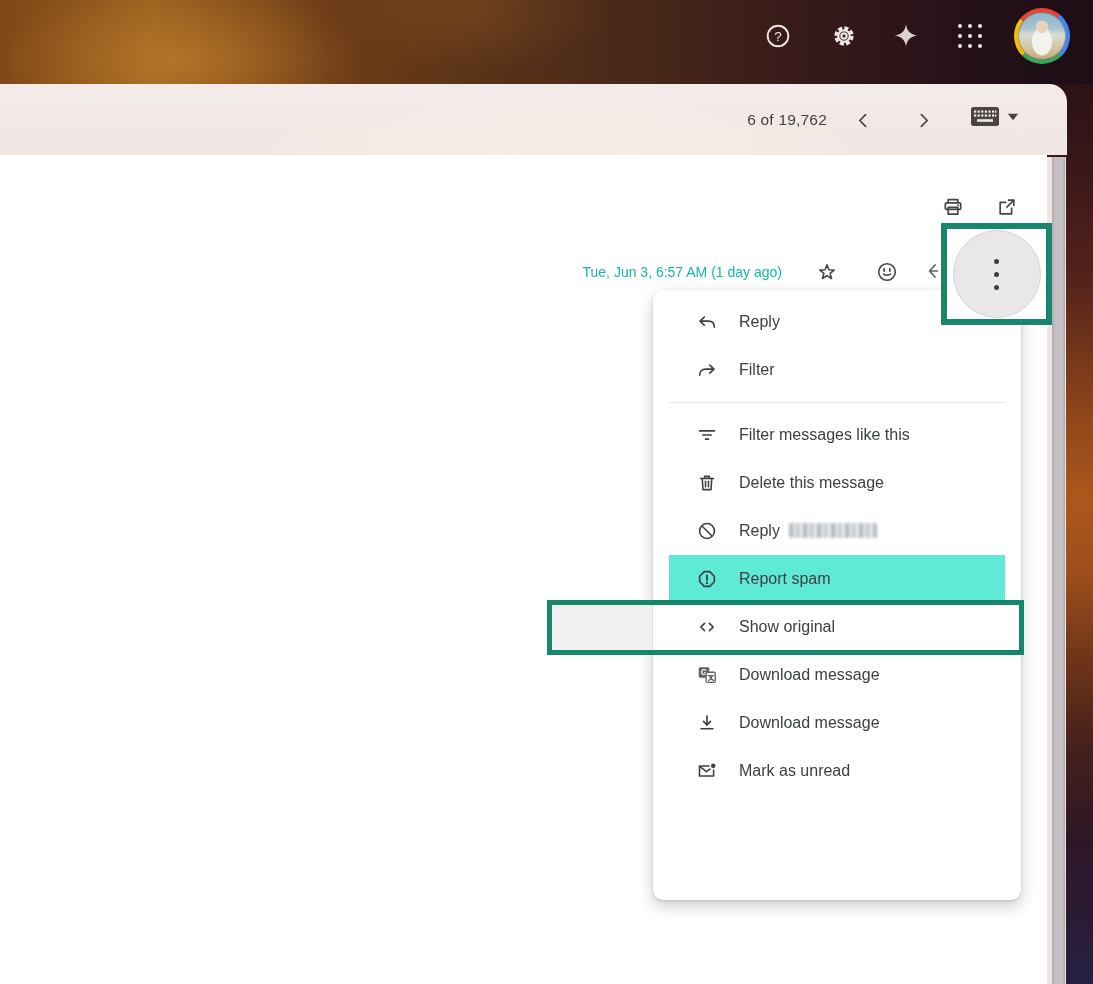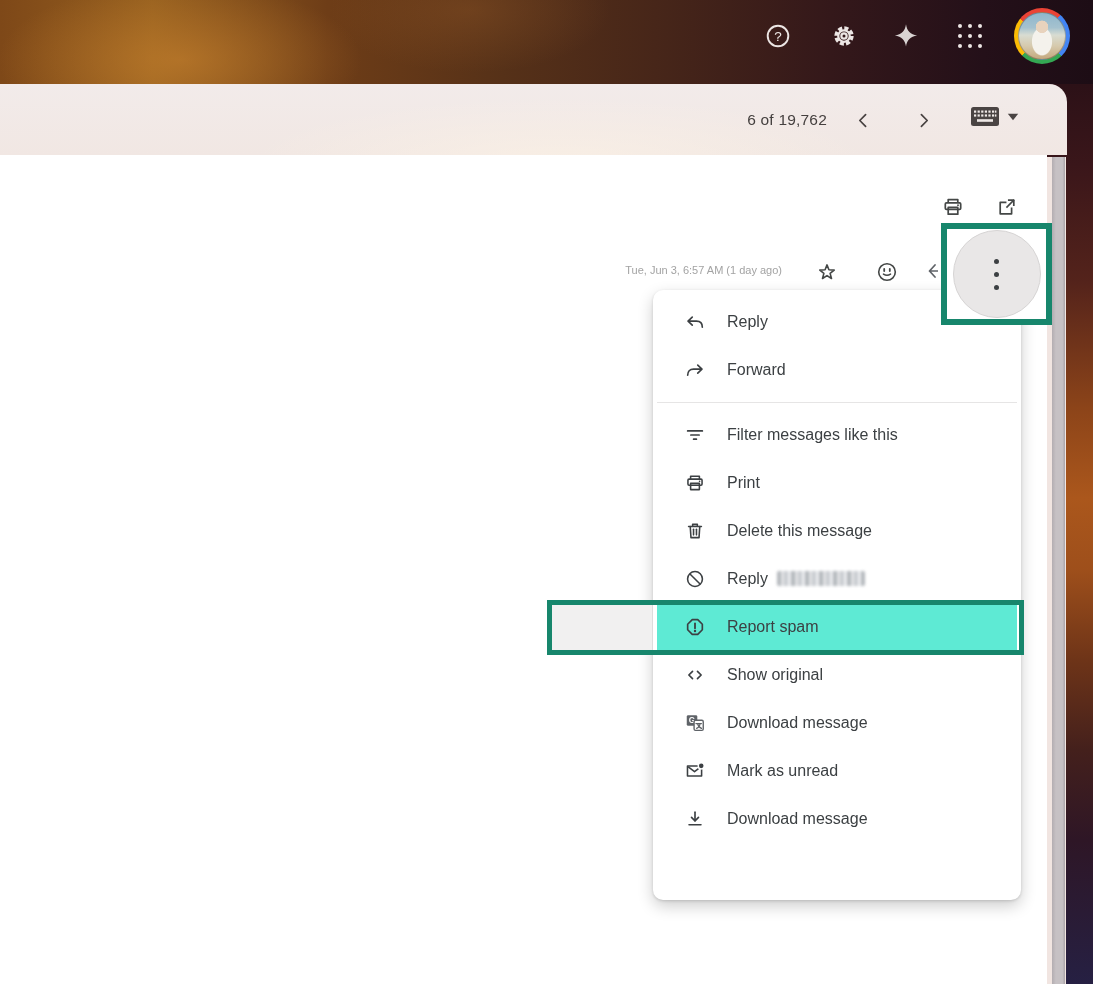--- a/index.html
+++ b/index.html
@@ -45,29 +45,29 @@
   .panel { position:absolute; left:0; top:155px; width:1047px; height:829px; background:#ffffff; z-index:1; }
 
   
   .scrollbar { position:absolute; left:1047px; top:157px; width:19px; height:827px; background:#f1e5e1; z-index:2; }
   .scrollbar .thumb { position:absolute; left:5px; top:0; width:13px; height:100%;
     background:linear-gradient(90deg,#b3adb1 0,#c6c1c4 30%,#c6c1c4 80%,#aaa4a8 100%); }
 
   
   .msg-action { position:absolute; width:24px; height:24px; z-index:3; }
   .print-a { left:941px; top:195px; } .openinnew-a { left:995px; top:195px; }
-  .timestamp { position:absolute; right:311px; top:264px; font-size:11px; color:#a3a3a3; z-index:3; }
+  .timestamp { position:absolute; right:311px; top:264px; font-size:14px; color:#14b8a6; z-index:3; }
   .hdr-icon { position:absolute; width:24px; height:24px; z-index:3; }
   .star-i { left:815px; top:260px; } .smiley-i { left:875px; top:260px; }
   .reply-sliver { position:absolute; left:927px; top:263px; width:11px; height:18px; overflow:hidden; z-index:3; }
 
   
   .menu {
     position:absolute; left:653px; top:290px; width:368px; height:610px;
-    background:#fff; border-radius:10px; padding:8px 4px;
+    background:#fff; border-radius:10px; padding:8px 16px;
     box-shadow:0 1px 3px rgba(0,0,0,.14), 0 6px 16px rgba(0,0,0,.20);
     z-index:5;
   }
   .mi { height:48px; display:flex; align-items:center; gap:20px; padding-left:26px; cursor:default; }
   .mi .ic { width:24px; height:24px; flex:0 0 24px; display:flex; align-items:center; justify-content:center; }
   .mi .lbl { font-size:16px; color:#3c4043; white-space:nowrap; }
   .mi.highlight { background:#5eead4; }
   .msep { height:1px; background:#e6e5e5; margin:8px 0; }
   .redacted {
     display:inline-block; width:88px; height:15px; margin-left:9px; border-radius:2px;
@@ -271,51 +271,38 @@
     </span>
     <span class="lbl">Reply</span>
   </div>
 
   <div class="mi">
     <span class="ic">
       <svg width="22" height="22" viewBox="0 0 24 24">
           <path d="M15 6.6 L19.6 11 L15 15.4 M19.6 11 H10.4 C6.3 11 4 13.6 4 17.6" fill="none" stroke="#3c4043" stroke-width="1.8" stroke-linecap="round" stroke-linejoin="round"></path>
         </svg>
     </span>
-    <span class="lbl">Forward</span>
+    <span class="lbl">Filter</span>
   </div>
 
   <div class="msep"></div>
 
   <div class="mi">
     <span class="ic">
       <svg width="22" height="22" viewBox="0 0 24 24">
           <g stroke="#3c4043" stroke-width="1.9" stroke-linecap="round">
             <line x1="4" y1="7.5" x2="20" y2="7.5"></line>
             <line x1="7.5" y1="12" x2="16.5" y2="12"></line>
             <line x1="10.5" y1="16.5" x2="13.5" y2="16.5"></line>
           </g>
         </svg>
     </span>
     <span class="lbl">Filter messages like this</span>
   </div>
 
-  <div class="mi">
-    <span class="ic">
-      <svg width="22" height="22" viewBox="0 0 24 24">
-        <g fill="none" stroke="#3c4043" stroke-width="1.7" stroke-linejoin="round">
-          <path d="M7.2 7.8 V4.6 h9.6 v3.2"></path>
-          <rect x="4.3" y="7.8" width="15.4" height="6.6" rx="1.2"></rect>
-          <rect x="7.2" y="12.4" width="9.6" height="6.8"></rect>
-        </g>
-        <circle cx="17" cy="10.2" r="0.9" fill="#3c4043"></circle>
-      </svg>
-    </span>
-    <span class="lbl">Print</span>
-  </div>
 
   <div class="mi">
     <span class="ic">
       <svg width="22" height="22" viewBox="0 0 24 24">
         <g fill="none" stroke="#3c4043" stroke-width="1.7" stroke-linecap="round" stroke-linejoin="round">
           <path d="M5 7 H19 M9.4 7 V4.8 H14.6 V7"></path>
           <path d="M6.8 7 L7.6 19.2 H16.4 L17.2 7"></path>
           <line x1="10.4" y1="10.2" x2="10.4" y2="16.2"></line>
           <line x1="13.6" y1="10.2" x2="13.6" y2="16.2"></line>
         </g>
@@ -370,44 +357,44 @@
           <path d="M14.8 12.6 c.5 2.3 2.3 4.5 4.3 5.3"></path>
         </g>
       </svg>
     </span>
     <span class="lbl">Download message</span>
   </div>
 
   <div class="mi">
     <span class="ic">
       <svg width="22" height="22" viewBox="0 0 24 24">
+        <g fill="none" stroke="#3c4043" stroke-width="1.8" stroke-linecap="round" stroke-linejoin="round">
+          <path d="M12 4.5 V13.8"></path>
+          <path d="M8.2 10.3 L12 14.1 L15.8 10.3"></path>
+          <path d="M5.5 18.3 H18.5"></path>
+        </g>
+      </svg>
+    </span>
+    <span class="lbl">Download message</span>
+  </div>
+
+  <div class="mi">
+    <span class="ic">
+      <svg width="22" height="22" viewBox="0 0 24 24">
         <g fill="none" stroke="#3c4043" stroke-width="1.7" stroke-linejoin="round">
           <path d="M15.2 6.6 H3.8 V17.4 H19.2 V10.2"></path>
           <path d="M4.6 7.6 L11.5 12.8 L15.8 9.4"></path>
         </g>
         <circle cx="18.8" cy="6.4" r="4" fill="#ffffff"></circle>
         <circle cx="18.8" cy="6.4" r="2.5" fill="#3c4043"></circle>
       </svg>
     </span>
     <span class="lbl">Mark as unread</span>
   </div>
 
-  <div class="mi">
-    <span class="ic">
-      <svg width="22" height="22" viewBox="0 0 24 24">
-        <g fill="none" stroke="#3c4043" stroke-width="1.8" stroke-linecap="round" stroke-linejoin="round">
-          <path d="M12 4.5 V13.8"></path>
-          <path d="M8.2 10.3 L12 14.1 L15.8 10.3"></path>
-          <path d="M5.5 18.3 H18.5"></path>
-        </g>
-      </svg>
-    </span>
-    <span class="lbl">Download message</span>
-  </div>
-
 </div>
 
 <div class="anno-spam">
   <div class="stub"></div>
 </div>
 
 <div class="anno-more">
   <div class="more-circle">
     <span class="dot"></span>
     <span class="dot"></span>

